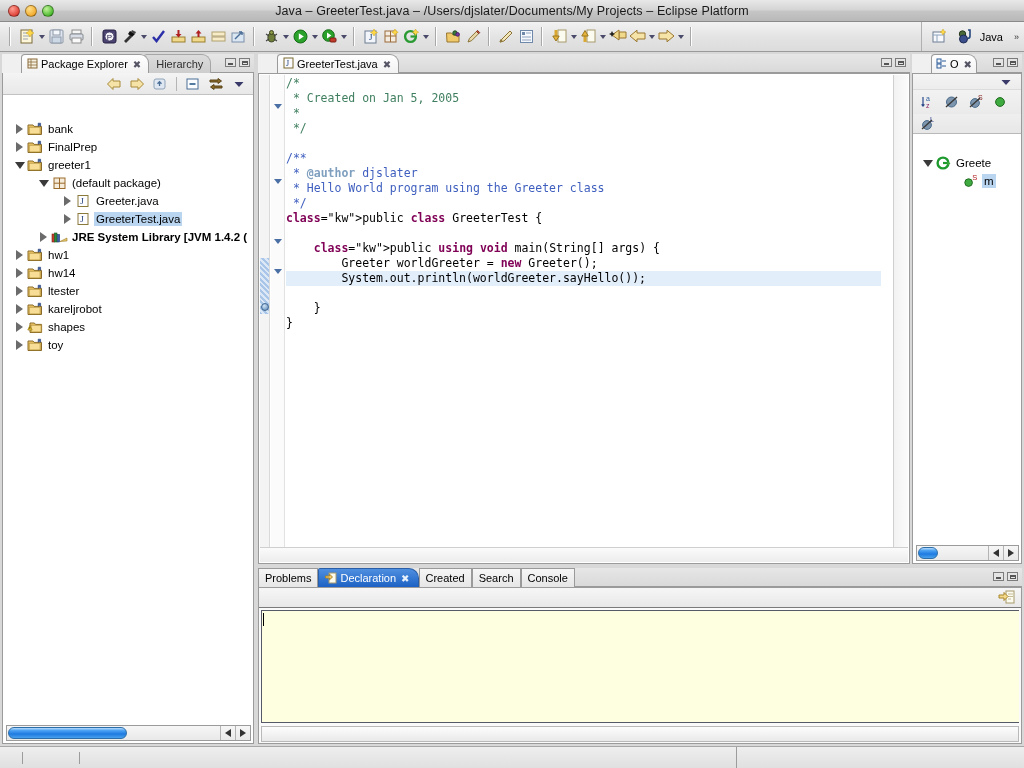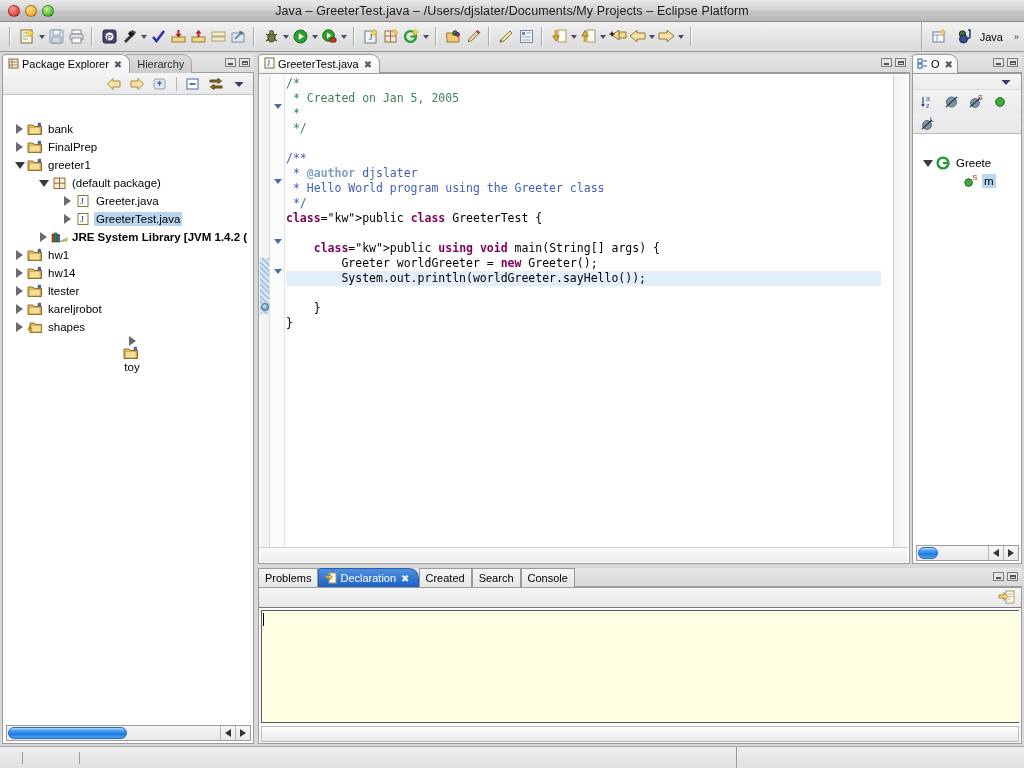--- a/index.html
+++ b/index.html
@@ -60,20 +60,21 @@
   #workbench { position:absolute; left:0; top:52px; width:1024px; height:694px; }
 
   
   .view {
     position:absolute;
     background:#f0f0f0;
   }
   .view-tabs {
     height:19px; display:flex; align-items:flex-end; position:relative;
     background: linear-gradient(to bottom,#e6e6e6,#d9d9d9);
+    margin-left: 19px;
   }
   .vtab {
     height:19px; display:flex; align-items:center; gap:3px;
     padding:0 7px 0 5px; font-size:11px;
     background: linear-gradient(to bottom,#fbfbfb,#eaeaea);
     border:1px solid #9a9a9a; border-bottom:none;
     border-radius:4px 9px 0 0; position:relative;
   }
   .vtab.inactive {
     background: linear-gradient(to bottom,#dcdcdc,#cdcdcd);
@@ -640,21 +641,21 @@
                 <span class="ticon">
                   <svg width="16" height="14">
                     <path d="M3 3h4.4l1 1.4h6.2V12.5H3z" fill="#f0c96a" stroke="#8a6a2a"></path>
                     <path d="M4 5.2h10.2V12H4z" fill="#f7dd96" stroke="#a8862a" stroke-width=".7"></path>
                     <path d="M1.2 5.6l2.4 4.4H-.8z" fill="#f2d23c" stroke="#9a7a10" stroke-width=".7" transform="translate(1.6,0)"></path>
                     <path d="M2.8 7.2v1.6" stroke="#3a2a00" stroke-width=".9"></path>
                   </svg>
                 </span>
                 <span class="tlabel">shapes</span>
               </div>
-              <div class="trow" style="padding-left: 6px; flex-direction: column;">
+              <div class="trow" style="padding-left: 6px;">
                 <span class="arrow collapsed"></span>
                 <span class="ticon">
                   <svg width="16" height="14">
                     <path d="M1 3h5l1 1.4h7.5V12.5H1z" fill="#f0c96a" stroke="#8a6a2a"></path>
                     <path d="M2.2 5.2h11V12H2.2z" fill="#f7dd96" stroke="#a8862a" stroke-width=".7"></path>
                     <path d="M11.2 1.2h2.4v3l-1.2-.9-1.2.9z" fill="#3b5fa8" stroke="#1f3a70" stroke-width=".6"></path>
                   </svg>
                 </span>
                 <span class="tlabel">toy</span>
               </div>

